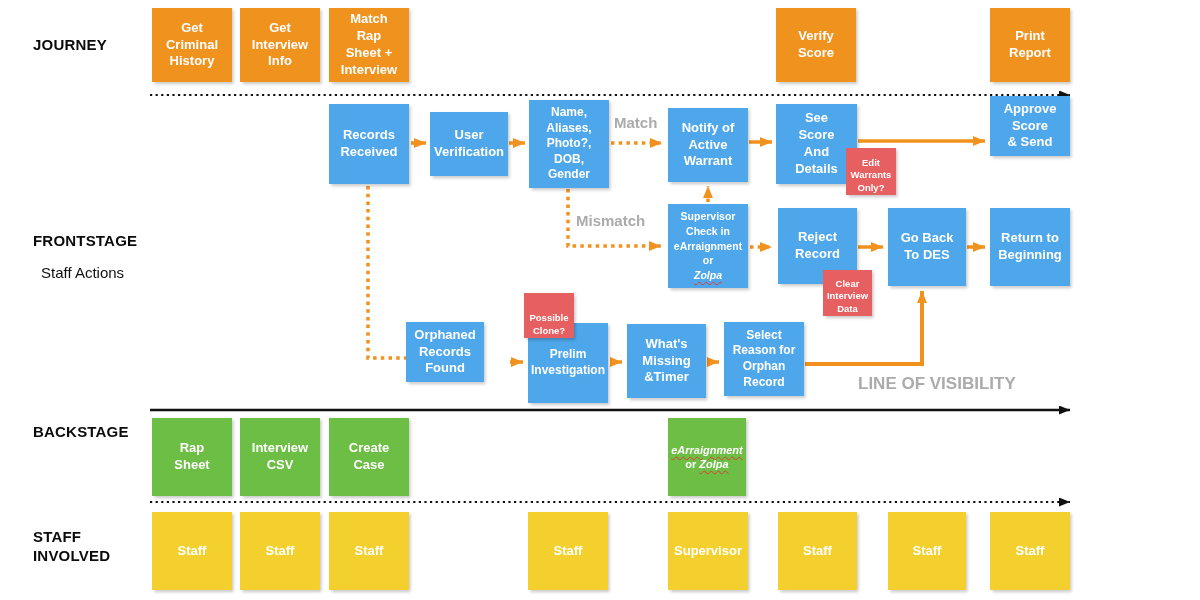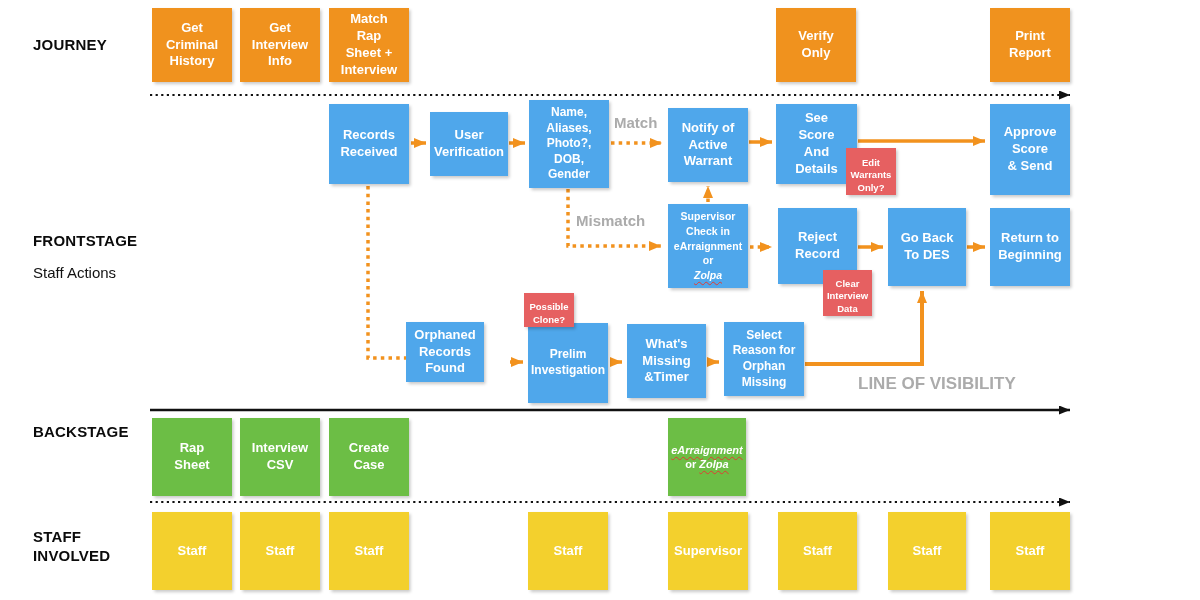--- a/index.html
+++ b/index.html
@@ -71,21 +71,21 @@
 
     <path d="M611,143 L662,143" stroke="#F2921E" stroke-width="3.5" stroke-dasharray="3.5 4.2" fill="none" marker-end="url(#ah-o)"></path>
     <path d="M568,189 L568,246 L661,246" stroke="#F2921E" stroke-width="3.5" stroke-dasharray="3.5 4.2" fill="none" marker-end="url(#ah-o)"></path>
     <path d="M708,202 L708,186" stroke="#F2921E" stroke-width="3.5" stroke-dasharray="3.5 4.2" fill="none" marker-end="url(#ah-o)"></path>
     <path d="M750,247 L772,247" stroke="#F2921E" stroke-width="3.5" stroke-dasharray="3.5 4.2" fill="none" marker-end="url(#ah-o)"></path>
     <path d="M368,186 L368,358 L424,358" stroke="#F2921E" stroke-width="3.5" stroke-dasharray="3.5 4.2" fill="none" marker-end="url(#ah-o)"></path>
   </svg>
 
   <div class="lane-label" style="left:33px;top:36px">JOURNEY</div>
   <div class="lane-label" style="left:33px;top:232px">FRONTSTAGE</div>
-  <div class="lane-sublabel" style="left:33px;top:264px">Staff Actions</div>
+  <div class="lane-sublabel" style="left:41px;top:264px">Staff Actions</div>
   <div class="lane-label" style="left:33px;top:423px">BACKSTAGE</div>
   <div class="lane-label" style="left:33px;top:528px">STAFF
 INVOLVED</div>
 
   <div class="flow-label" style="left:614px;top:114px">Match</div>
   <div class="flow-label" style="left:576px;top:212px">Mismatch</div>
   <div class="flow-label" style="left:858px;top:374px;font-size:17px">LINE OF VISIBILITY</div>
 
   <div class="box orange" style="left:152px;top:8px;width:80px;height:74px">
       <span class="bl">Get
@@ -98,21 +98,21 @@
 Info</span>
     </div>
   <div class="box orange" style="left:329px;top:8px;width:80px;height:74px">
       <span class="bl">Match
 Rap
 Sheet +
 Interview</span>
     </div>
   <div class="box orange" style="left:776px;top:8px;width:80px;height:74px">
       <span class="bl">Verify
-Only</span>
+Score</span>
     </div>
   <div class="box orange" style="left:990px;top:8px;width:80px;height:74px">
       <span class="bl">Print
 Report</span>
     </div>
 
   <div class="box blue" style="left:329px;top:104px;width:80px;height:80px">
       <span class="bl">Records
 Received</span>
     </div>
@@ -131,21 +131,21 @@
       <span class="bl">Notify of
 Active
 Warrant</span>
     </div>
   <div class="box blue" style="left:776px;top:104px;width:81px;height:80px">
       <span class="bl">See
 Score
 And
 Details</span>
     </div>
-  <div class="box blue" style="left:990px;top:104px;width:80px;height:91px">
+  <div class="box blue" style="left:990px;top:96px;width:80px;height:60px">
       <span class="bl">Approve
 Score
 &amp; Send</span>
     </div>
   <div class="box blue fs-supervisor" style="left:668px;top:204px;width:80px;height:84px">
       <span class="bl">Supervisor<br>Check in<br>eArraignment<br>or<br><span class="sq">Zolpa</span></span>
     </div>
   <div class="box blue" style="left:778px;top:208px;width:79px;height:76px">
       <span class="bl">Reject
 Record</span>
@@ -169,24 +169,24 @@
     </div>
   <div class="box blue" style="left:627px;top:324px;width:79px;height:74px">
       <span class="bl">What's
 Missing
 &amp;Timer</span>
     </div>
   <div class="box blue fs-name" style="left:724px;top:322px;width:80px;height:74px">
       <span class="bl">Select
 Reason for
 Orphan
-Missing</span>
-    </div>
-
-  <div class="badge" style="left:524px;top:293px;width:50px;height:34px">
+Record</span>
+    </div>
+
+  <div class="badge" style="left:524px;top:293px;width:50px;height:45px">
       <span class="bl">Possible
 Clone?</span>
     </div>
   <div class="badge" style="left:846px;top:148px;width:50px;height:47px">
       <span class="bl">Edit
 Warrants
 Only?</span>
     </div>
   <div class="badge" style="left:823px;top:270px;width:49px;height:46px">
       <span class="bl">Clear

